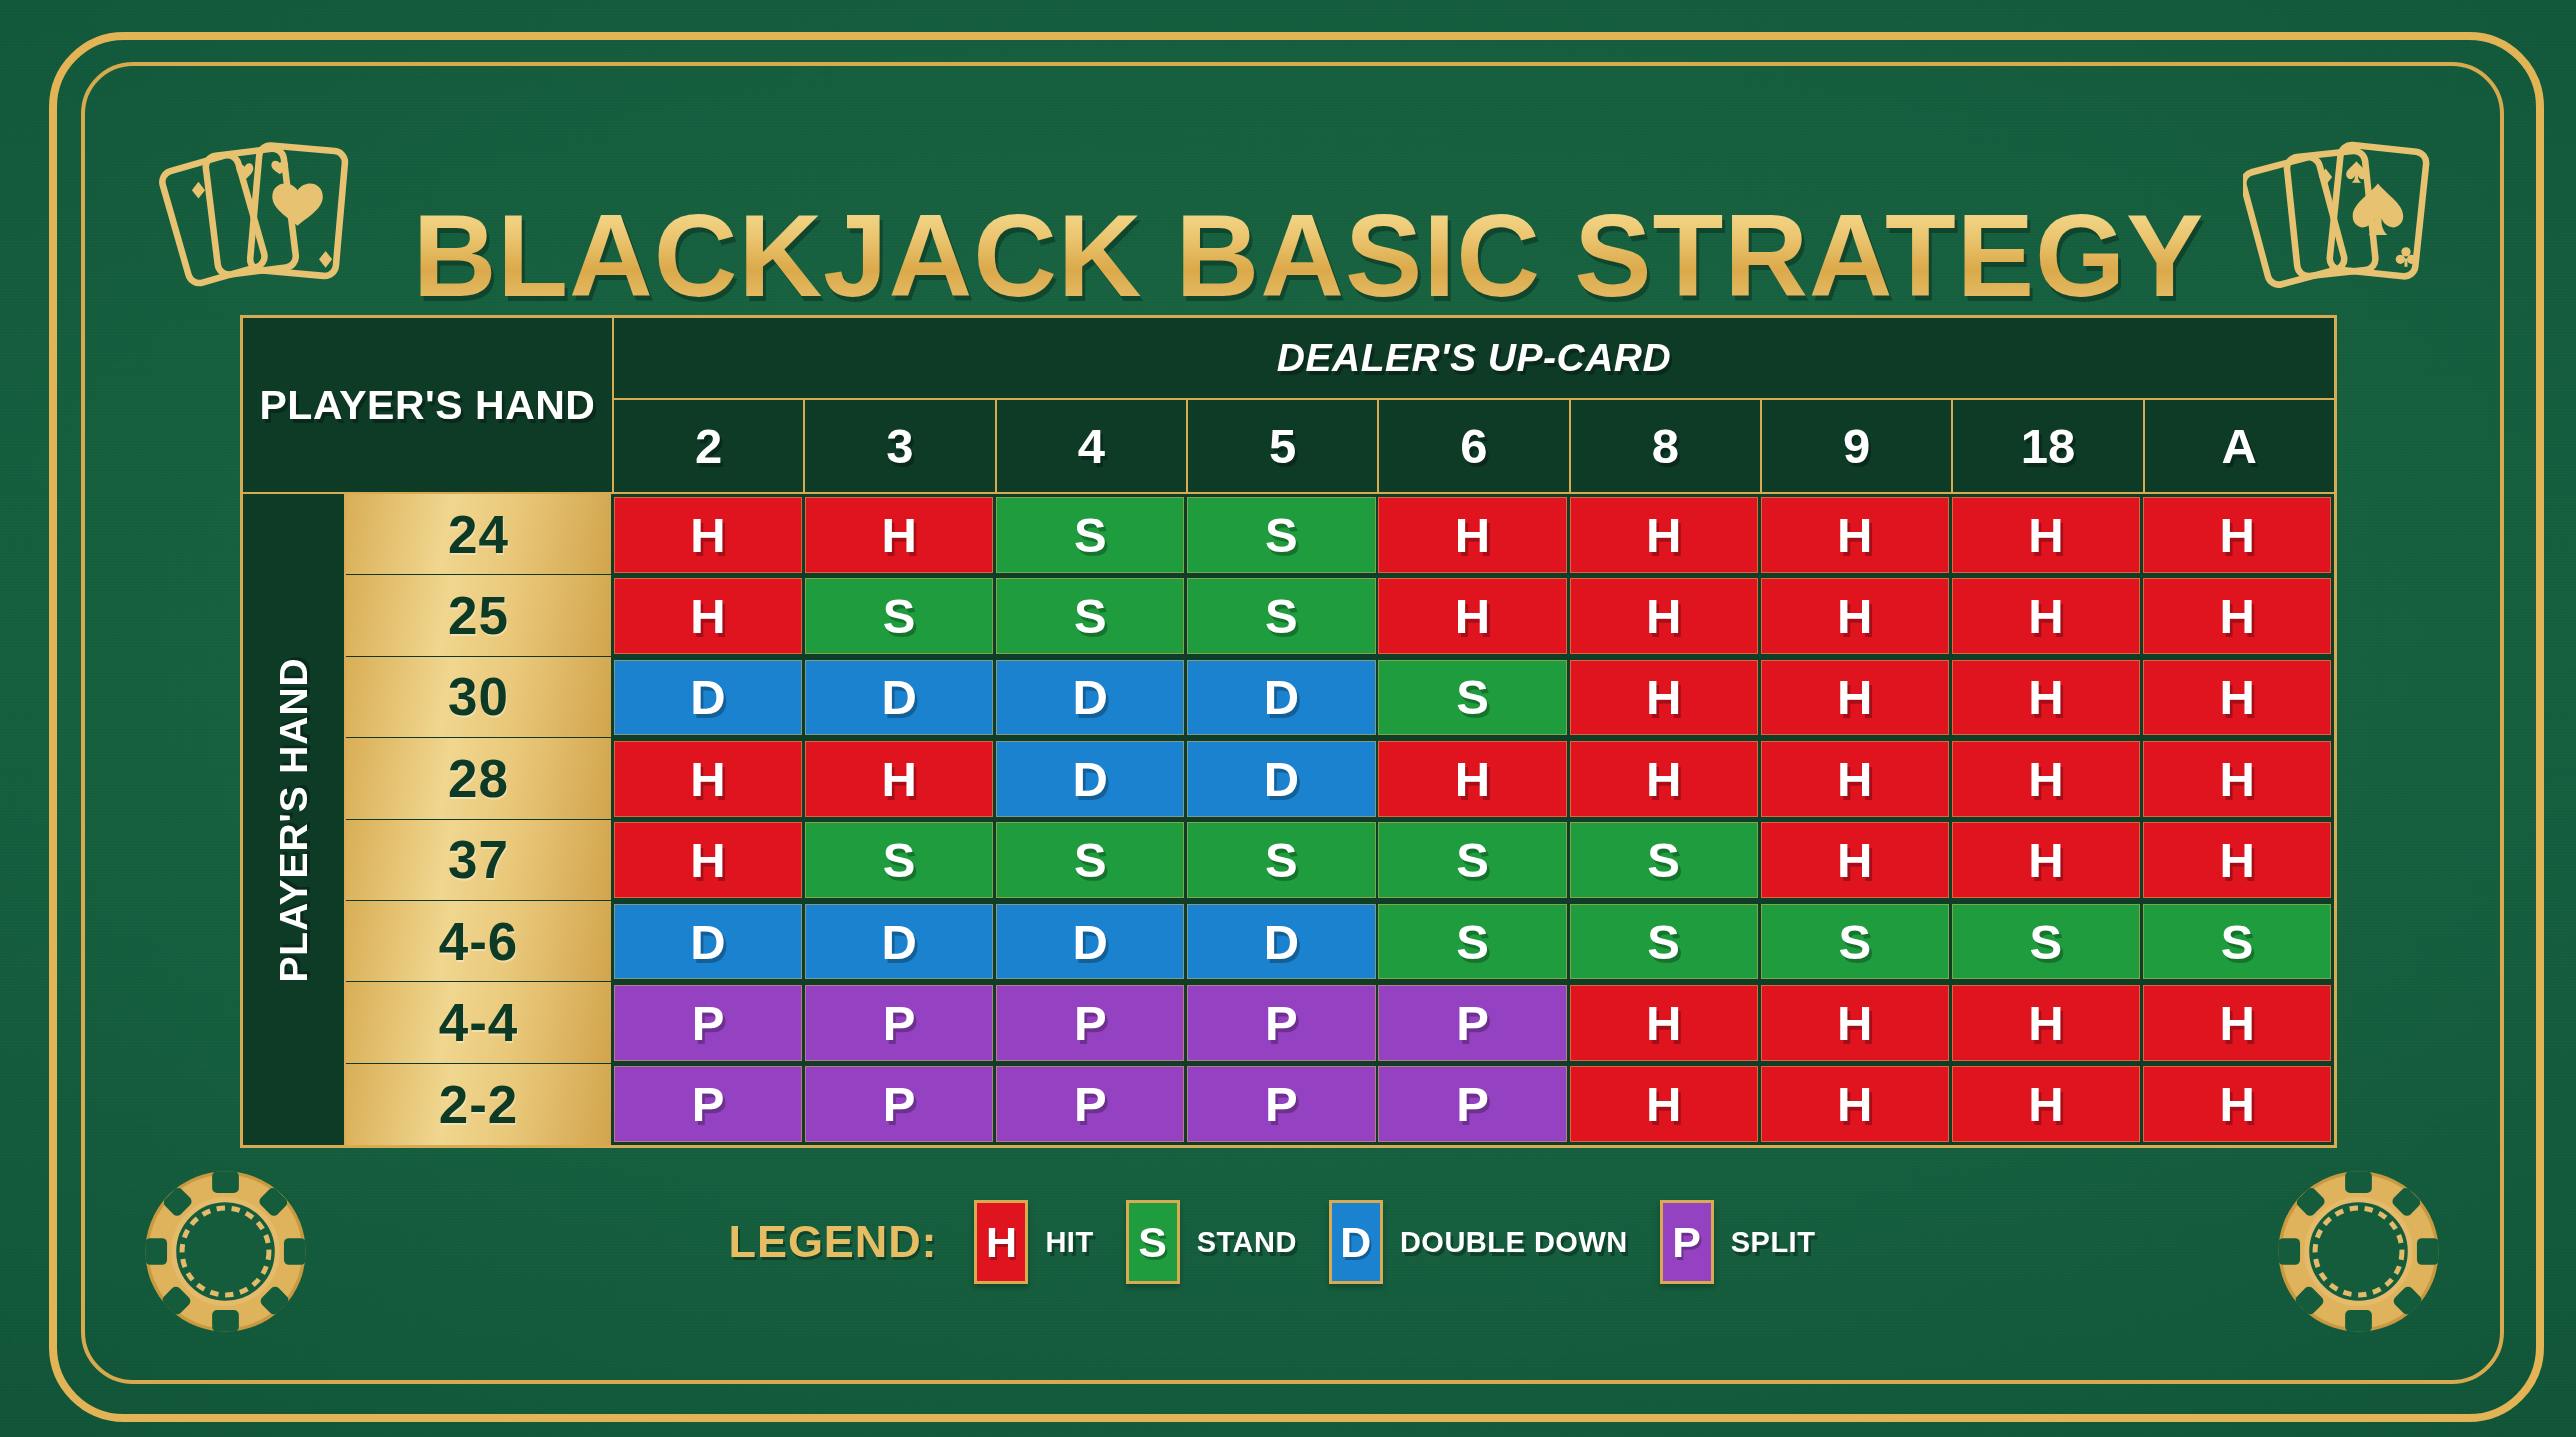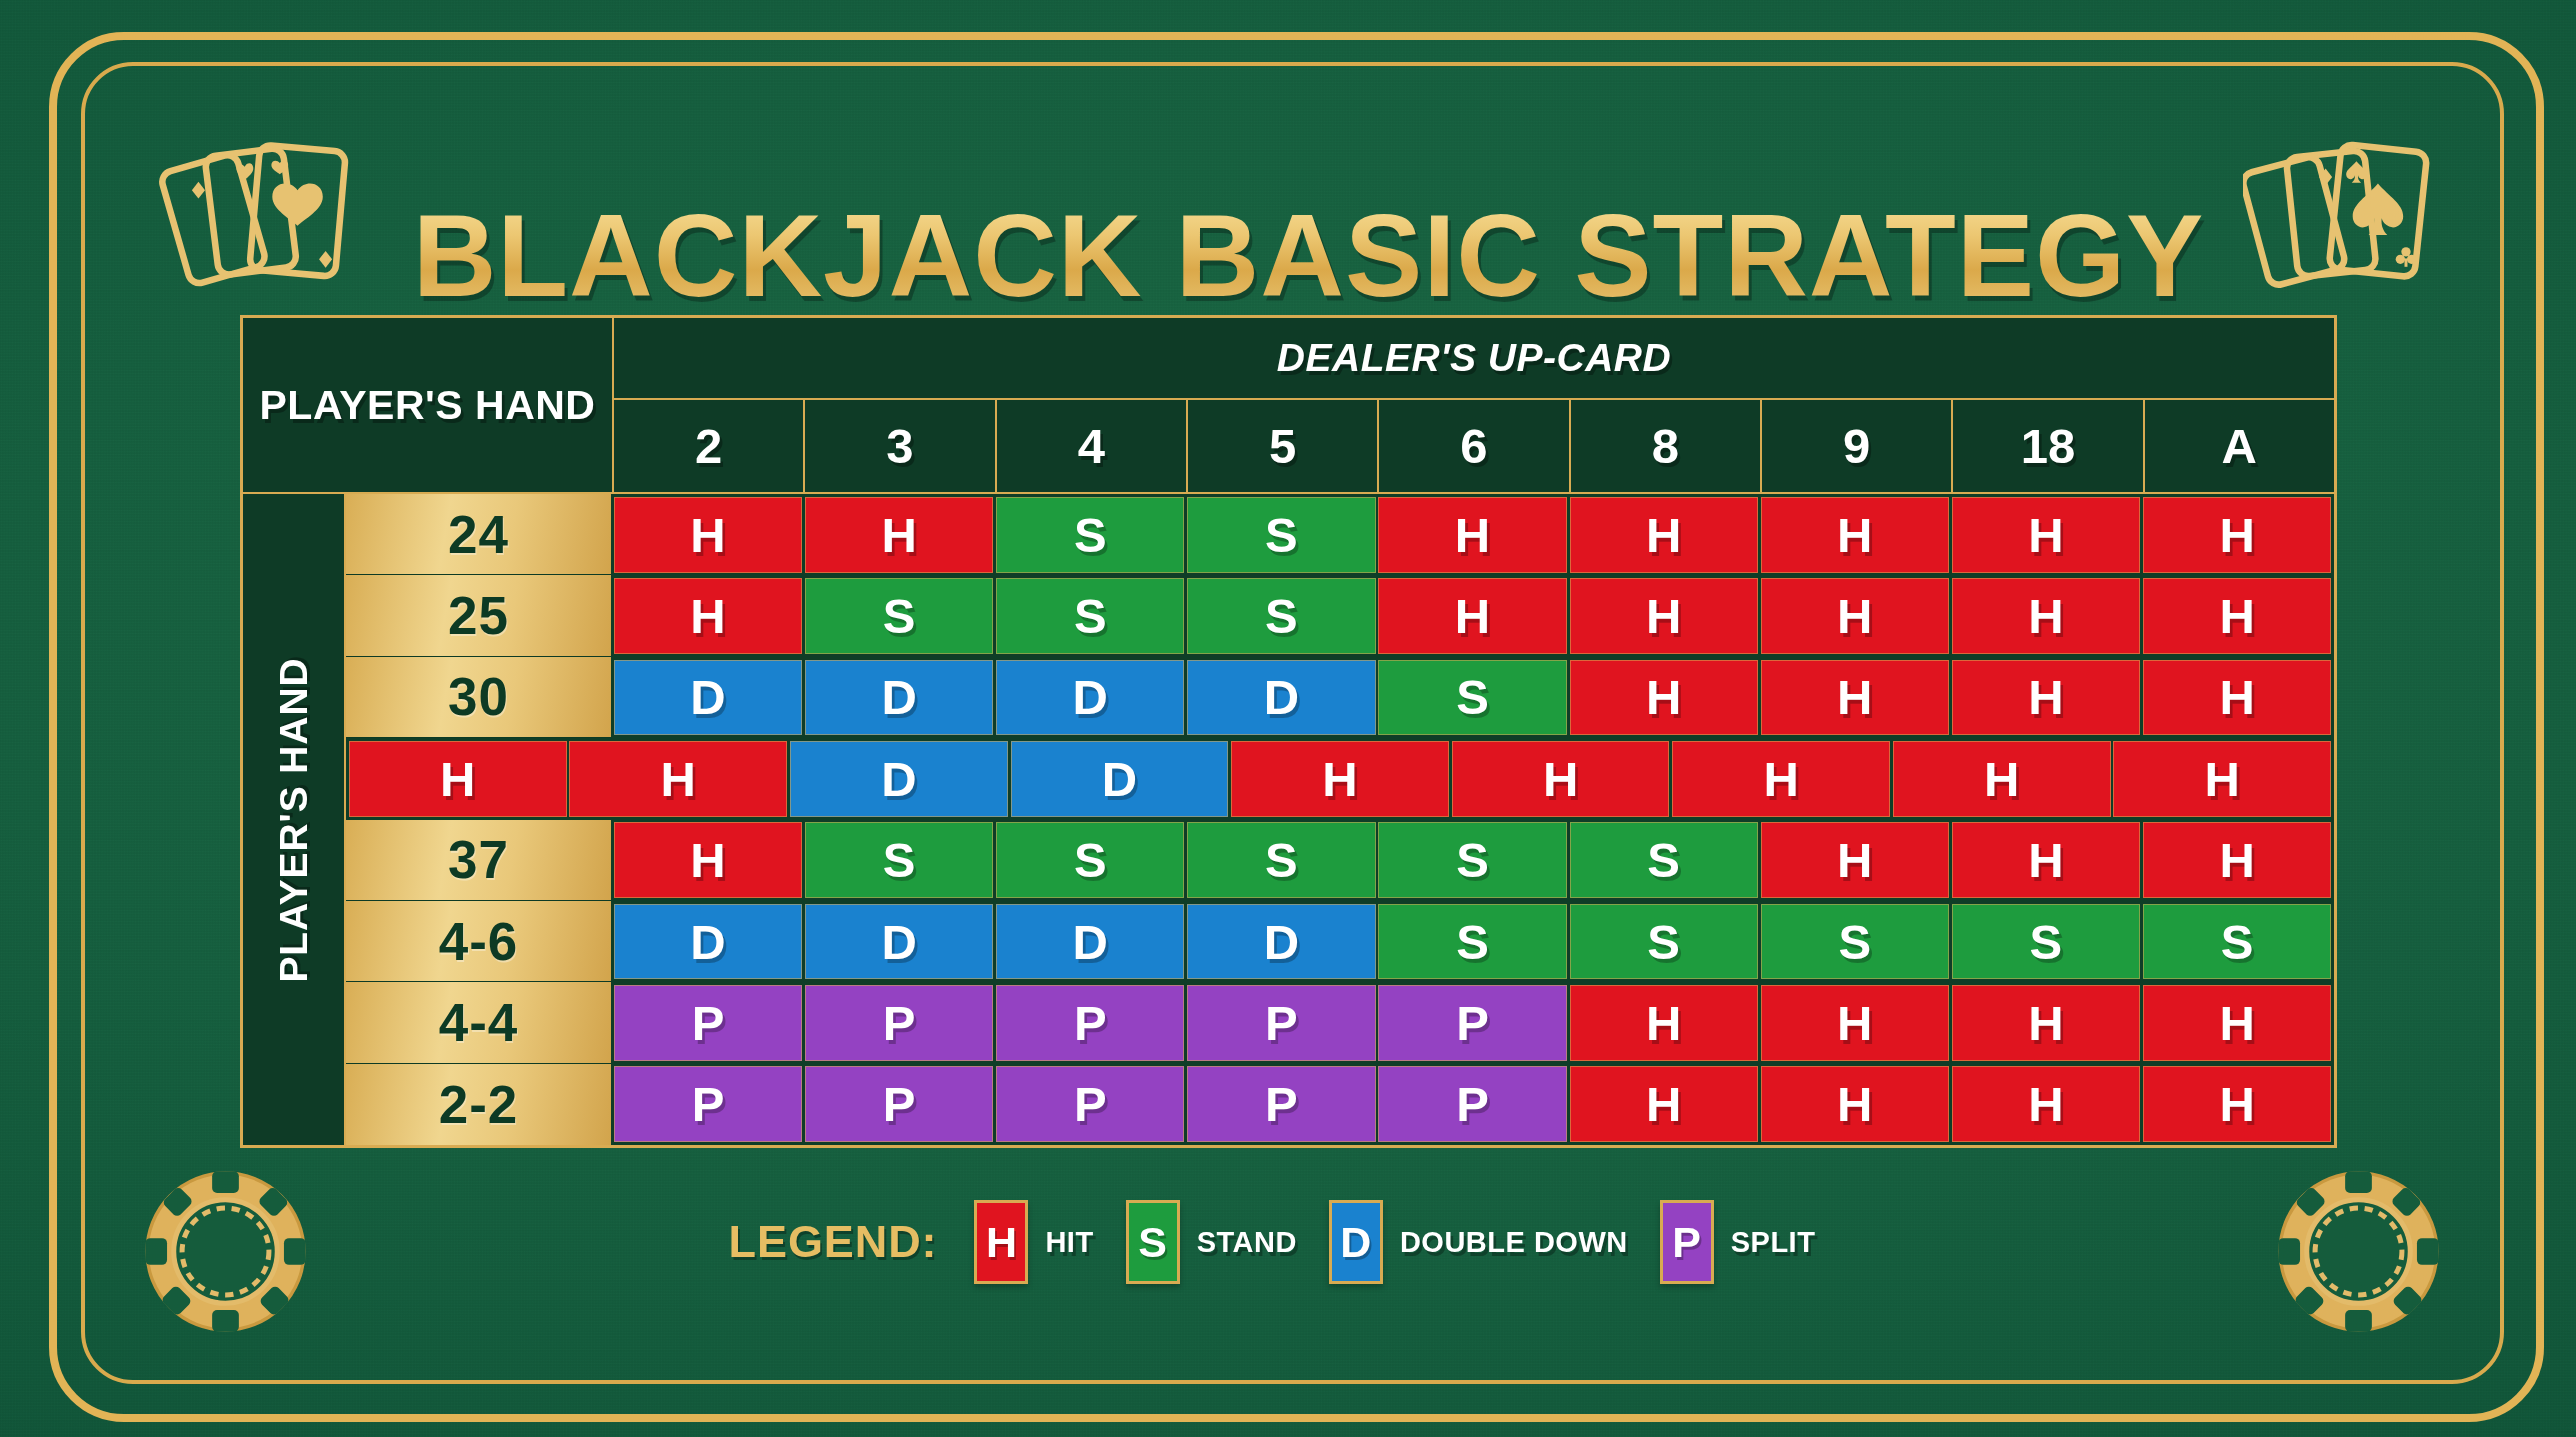--- a/index.html
+++ b/index.html
@@ -385,20 +385,21 @@
               <div class="cell D">D</div>
               <div class="cell D">D</div>
               <div class="cell S">S</div>
               <div class="cell H">H</div>
               <div class="cell H">H</div>
               <div class="cell H">H</div>
               <div class="cell H">H</div>
             </div>
           </div>
           <div class="grow">
+            <div class="rowlabel">28</div>
             <div class="cells">
               <div class="cell H">H</div>
               <div class="cell H">H</div>
               <div class="cell D">D</div>
               <div class="cell D">D</div>
               <div class="cell H">H</div>
               <div class="cell H">H</div>
               <div class="cell H">H</div>
               <div class="cell H">H</div>
               <div class="cell H">H</div>

